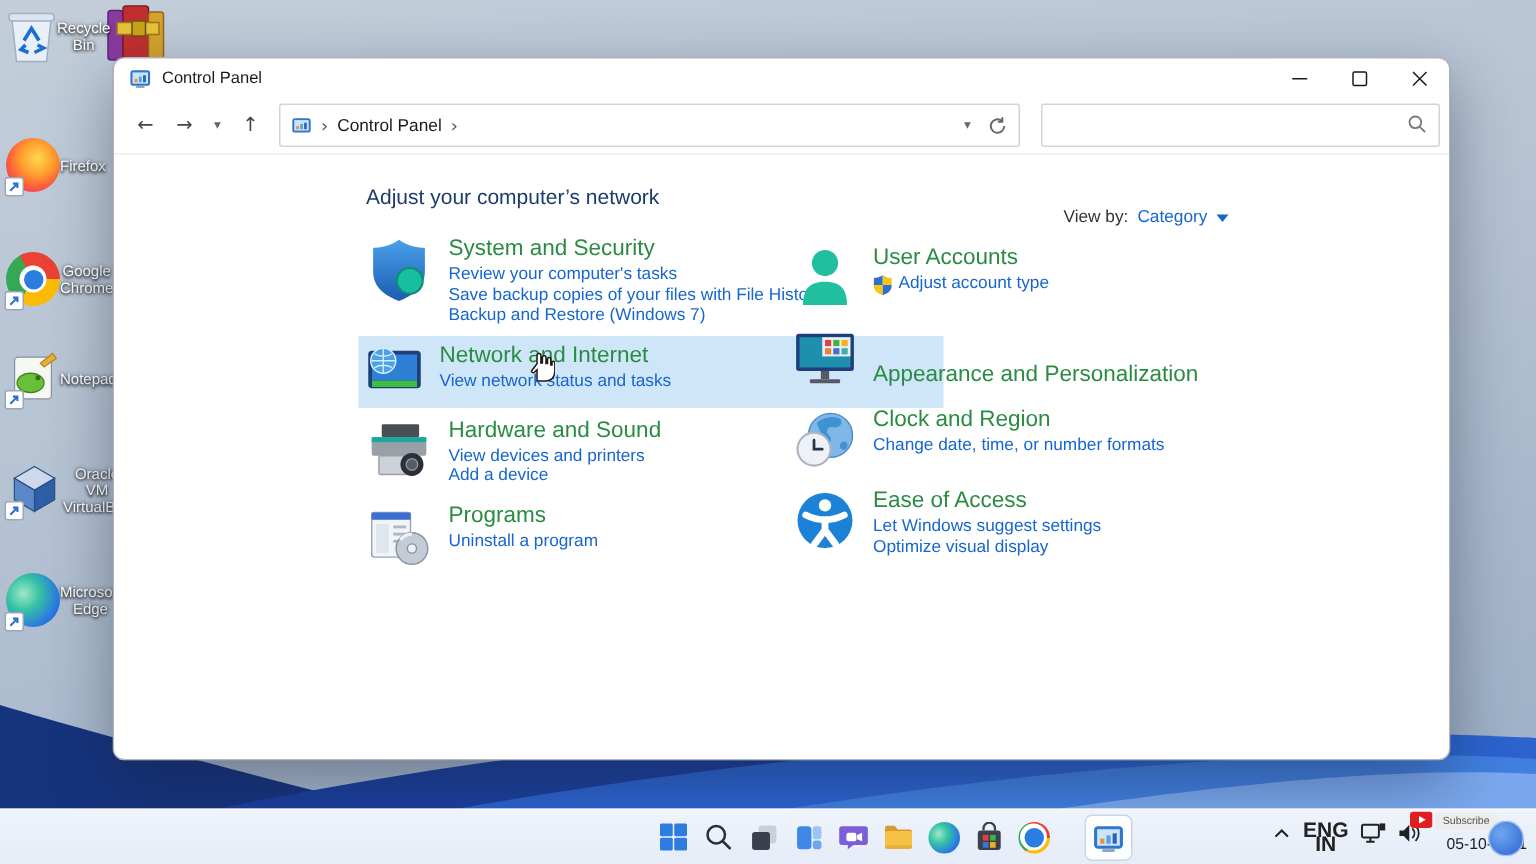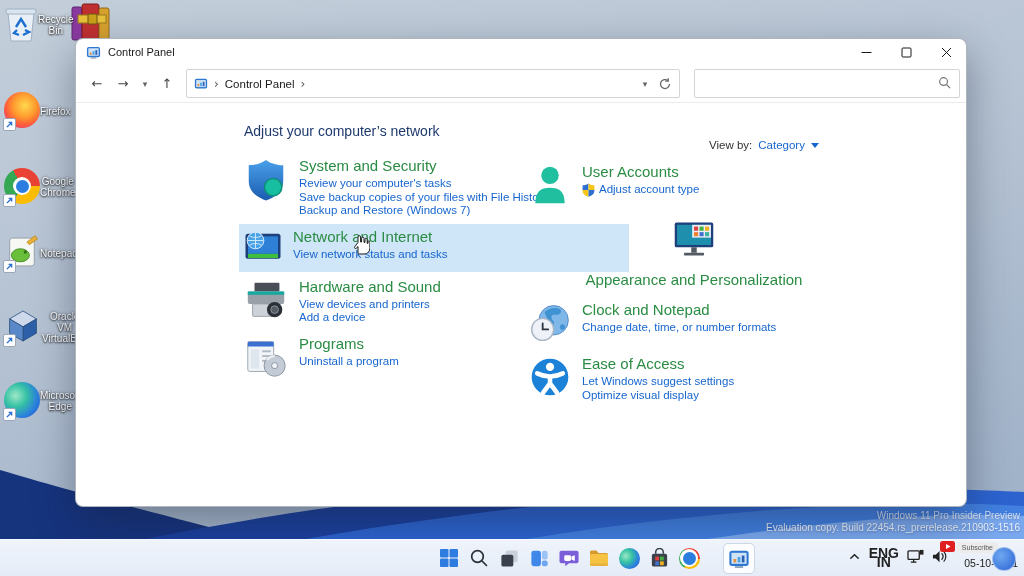--- a/index.html
+++ b/index.html
@@ -51,21 +51,21 @@
   .heading{position:absolute;left:168px;top:20px;font-size:14px;color:#1e3a6d;}
   .viewby{position:absolute;left:633px;top:36px;font-size:11.5px;color:#333;display:flex;align-items:center;gap:6px;}
   .viewby .val{color:#1766cf;}
   .viewby .tri{width:0;height:0;border-left:4px solid transparent;border-right:4px solid transparent;
     border-top:5px solid #1766cf;margin-top:1px;}
 
   .col{position:absolute;display:flex;flex-direction:column;}
   .col.left{left:163px;top:50px;width:390px;}
   .col.right{left:448px;top:56px;width:340px;}
   .catrow{display:flex;gap:10px;padding:4px 4px 4px 4px;margin-bottom:2px;}
-  .catrow.center{align-items:center;flex-direction:column;}
+  .catrow.center{align-items:flex-end;}
   .catrow .cicon{flex:none;width:46px;height:46px;}
   .catrow .cicon.s40{width:40px;height:40px;}
   .catrow .cicon.s44{width:44px;height:44px;}
   .cattext{display:flex;flex-direction:column;}
   .cattitle{font-size:15px;line-height:17px;color:#2a8c43;margin-bottom:3px;cursor:pointer;}
   .catlink{font-size:11.5px;line-height:13.5px;color:#1766cf;cursor:pointer;display:flex;align-items:center;gap:4px;}
   .catrow.hover{background:#cfe5f8;}
   .catrow.hover .cattitle{}
 
   
@@ -401,21 +401,21 @@
 
         <div class="catrow">
           <svg class="cicon s44" viewBox="0 0 48 48">
             <circle cx="28" cy="21" r="16" fill="#7fb8e8" stroke="#4a88c8"></circle>
             <path d="M18,12 C22,8 30,6 35,9 C38,12 34,16 30,15 C26,14 24,18 27,21 C30,24 28,28 24,27" fill="#3a8fd0" opacity="0.9"></path>
             <path d="M36,26 C40,24 42,28 39,31 C36,33 33,29 36,26 Z" fill="#3a8fd0" opacity="0.9"></path>
             <circle cx="16" cy="31" r="12" fill="#eef2f8" stroke="#aab4c2" stroke-width="1.5"></circle>
             <path d="M16,24.5 V31 H22" fill="none" stroke="#2b3442" stroke-width="2" stroke-linecap="round"></path>
           </svg>
           <div class="cattext">
-            <span class="cattitle">Clock and Notepad</span>
+            <span class="cattitle">Clock and Region</span>
             <span class="catlink">Change date, time, or number formats</span>
           </div>
         </div>
 
         <div class="catrow">
           <svg class="cicon s44" viewBox="0 0 48 48">
             <circle cx="24" cy="24" r="20" fill="#1b82d8"></circle>
             <circle cx="24" cy="13" r="4.5" fill="#fff"></circle>
             <path d="M10,20 Q24,27 38,20" stroke="#fff" stroke-width="5" fill="none" stroke-linecap="round"></path>
             <path d="M24,24 V31 M24,31 L16.5,41 M24,31 L31.5,41" stroke="#fff" stroke-width="5" fill="none" stroke-linecap="round"></path>
@@ -427,24 +427,20 @@
           </div>
         </div>
       </div>
     </div>
   </div>
 
   <svg class="cursor" width="18" height="22" viewBox="0 0 18 22">
     <path d="M6,20.5 L6,13.5 L4.2,15.2 C3.2,16.1 1.8,14.8 2.7,13.8 L6,9.5 L6,4 C6,2.2 8.6,2.2 8.6,4 L8.6,9 L9.6,9 L9.6,5.4 C9.6,3.7 12,3.7 12,5.4 L12,9.4 L13,9.4 L13,6.6 C13,5 15.2,5 15.2,6.6 L15.2,10.4 L16,10.4 L16,8.8 C16,7.4 17.9,7.4 17.9,8.8 L17.9,14.5 C17.9,18.5 15.5,21 12,21 L9,21 C7.5,21 6,21 6,20.5 Z" fill="#fff" stroke="#1a1a1a" stroke-width="1"></path>
   </svg>
 
-  <div class="watermark">
-    <div class="l1">Windows 11 Pro Insider Preview</div>
-    <div>Evaluation copy. Build 22454.rs_prerelease.210903-1516</div>
-  </div>
 
   <div class="taskbar">
     <div class="tb-center">
 
       <span class="tb-btn">
         <svg width="22" height="22" viewBox="0 0 22 22">
           <rect x="2" y="2" width="8.5" height="8.5" rx="1" fill="#2f7ce0"></rect>
           <rect x="11.5" y="2" width="8.5" height="8.5" rx="1" fill="#2f7ce0"></rect>
           <rect x="2" y="11.5" width="8.5" height="8.5" rx="1" fill="#2f7ce0"></rect>
           <rect x="11.5" y="11.5" width="8.5" height="8.5" rx="1" fill="#2f7ce0"></rect>

